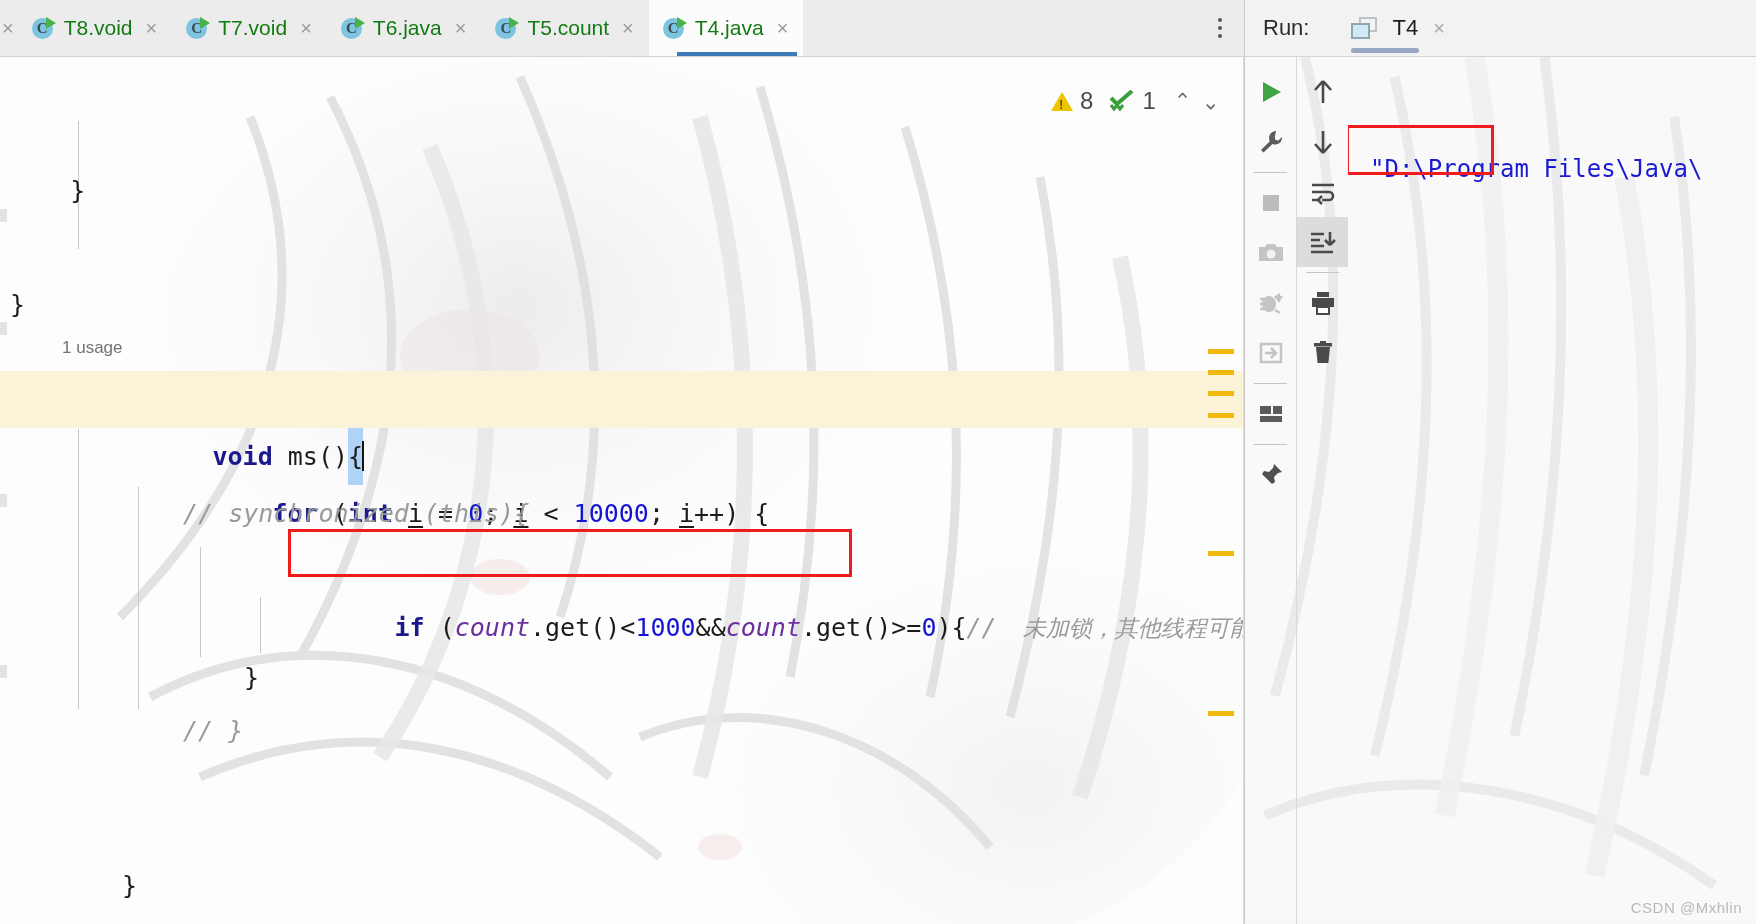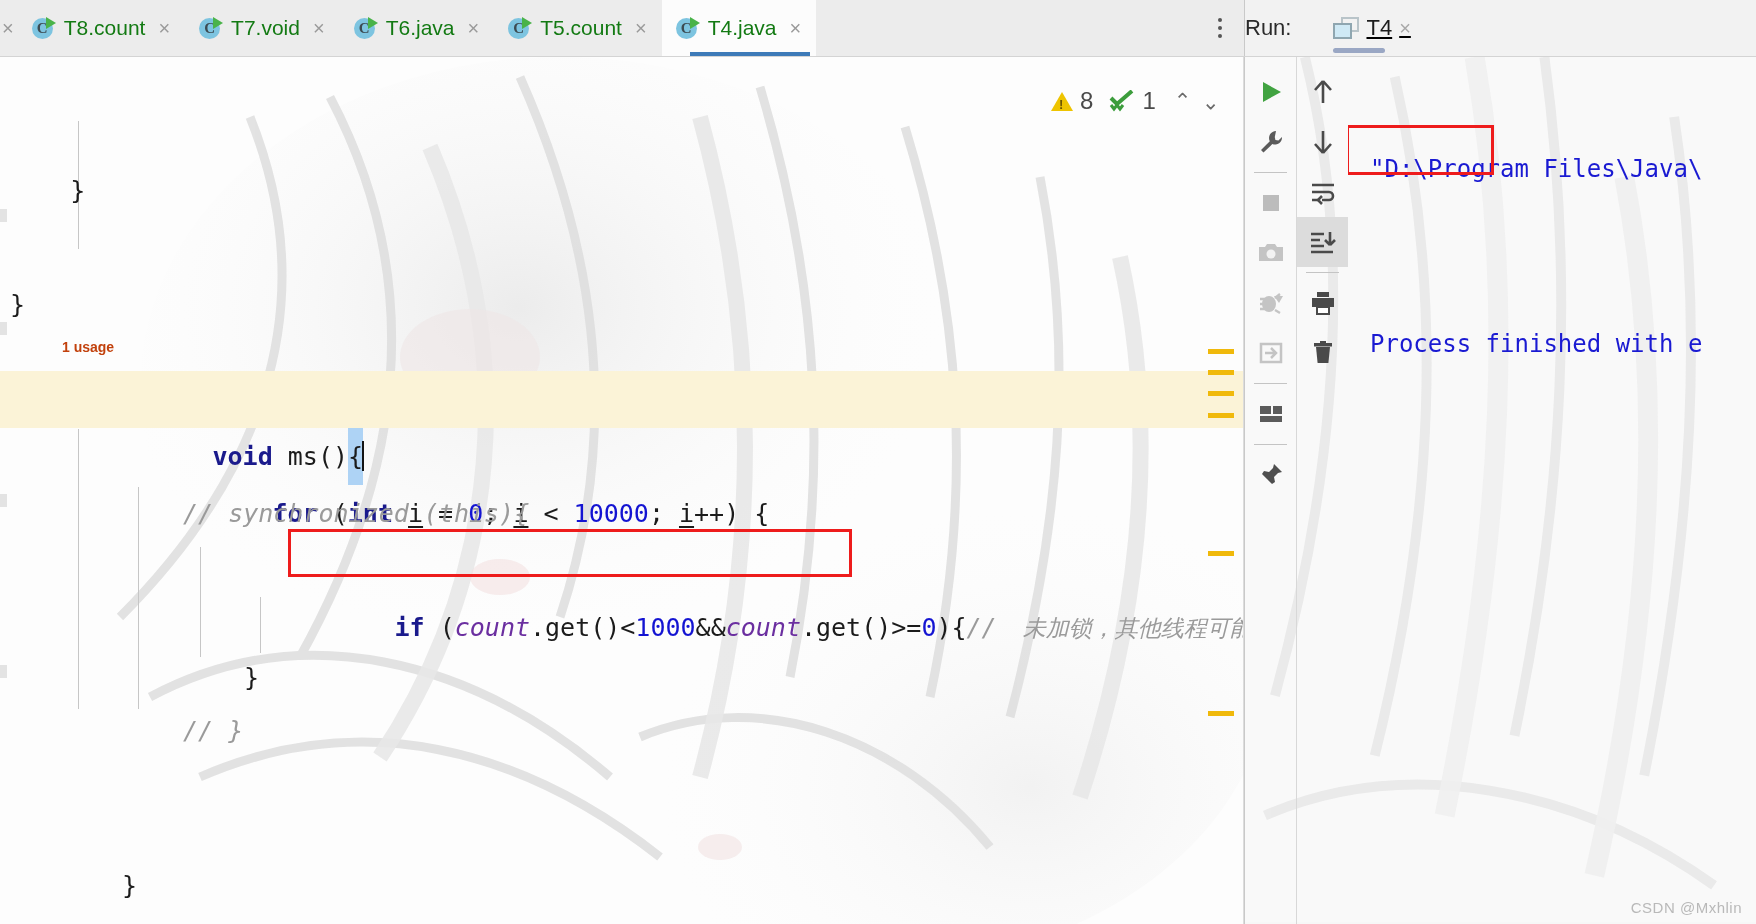--- a/index.html
+++ b/index.html
@@ -32,25 +32,25 @@
                     text-align:center; font-size:15px; font-weight:700; color:#3c4b52;
                     font-family:"Liberation Serif", serif; }
   .jicon .tri { position:absolute; right:-1px; top:1px; width:0; height:0;
                 border-left:10px solid #49b349; border-top:6px solid transparent;
                 border-bottom:6px solid transparent; }
 
   .tabs-overflow { flex:0 0 48px; display:flex; align-items:center; justify-content:center; }
   .dots { display:flex; flex-direction:column; gap:4px; }
   .dots i { width:4px; height:4px; border-radius:50%; background:#555; display:block; }
 
-  .run-header { flex:1 1 auto; display:flex; align-items:center; gap:0px; 
+  .run-header { flex:1 1 auto; display:flex; align-items:center; gap:0px; padding-left:18px;
                 background:#f2f2f2; border-left:1px solid #c9c9c9; position:relative; }
   .run-label { font-size:22px; color:#2b2b2b; margin-right:34px; }
-  .run-tab { position:relative; display:flex; align-items:center; gap:7px; padding:0 12px 0 8px;
-             height:100%;text-decoration:underline; }
+  .run-tab { position:relative; display:flex; align-items:center; gap:15px; padding:0 12px 0 8px;
+             height:100%; }
   .run-tab:after { content:""; position:absolute; left:8px; right:38px; bottom:3px; height:5px;
                    background:#9aa7c4; border-radius:3px; }
   .cfgicon { position:relative; width:26px; height:22px; flex:0 0 26px; }
   .cfgicon .b1 { position:absolute; right:0; top:0; width:18px; height:15px;
                  border:2px solid #b9c4c9; background:#f2f2f2; }
   .cfgicon .b2 { position:absolute; left:0; bottom:0; width:19px; height:16px;
                  border:2px solid #8fa6b0; background:#cfe9f5; }
   .run-tab-name { font-size:22px; color:#1d1d1d; }
   .run-tab-x { font-size:20px; color:#a8a8a8; }
 
@@ -68,22 +68,22 @@
   .code { position:absolute; left:0; top:0; right:0; bottom:0;
           font-family:"DejaVu Sans Mono", monospace; font-size:25px; line-height:57px;
           white-space:pre; color:#1b1b1b; }
   .cl { position:absolute; left:0; right:0; height:57px; padding-left:10px; }
   .k { color:#1a1a8c; font-weight:700; }
   .num { color:#1414d2; }
   .fld { color:#6b2fa0; font-style:italic; }
   .cmt { color:#9a9a9a; font-style:italic; }
   .cmt-n { color:#9a9a9a; font-style:italic; }
   .var-u { text-decoration:underline; text-underline-offset:4px; }
-  .usage-hint { font-size:14px; color:#c2410c; font-family:"Liberation Sans", sans-serif;
-                font-style:normal; line-height:57px;font-weight:bold; }
+  .usage-hint { font-size:17px; color:#737373; font-family:"Liberation Sans", sans-serif;
+                font-style:normal; line-height:57px; }
 
   .hl-line { position:absolute; left:0; right:0; height:57px; background:#fbf3d7; }
   .caret-sel { display:inline-block; background:#aed3f5; }
   .caret { display:inline-block; width:2px; height:30px; background:#141414;
            vertical-align:-6px; margin-left:-1px; }
 
   .redbox { position:absolute; border:3px solid #ee1c1c; pointer-events:none; }
 
   
   .inspect { position:absolute; right:22px; top:30px; display:flex; align-items:center; gap:7px;
@@ -130,21 +130,21 @@
 
     <div class="editor-tabs">
       <div class="leading-x">×</div>
 
       <div class="tab">
         <span class="jicon">
           <span class="circ"></span>
             <span class="cletter">C</span>
             <span class="tri"></span>
         </span>
-        <span class="tlabel">T8.count</span>
+        <span class="tlabel">T8.void</span>
         <span class="xclose">×</span>
       </div>
 
       <div class="tab">
         <span class="jicon">
           <span class="circ"></span>
             <span class="cletter">C</span>
             <span class="tri"></span>
         </span>
         <span class="tlabel">T7.void</span>
@@ -423,21 +423,20 @@
           <svg width="24" height="28" viewBox="0 0 24 28">
             <rect x="3" y="4" width="18" height="3.5" fill="#4a4a4a"></rect>
             <path d="M9 2 h6 v2 h-6 Z" fill="#4a4a4a"></path>
             <path d="M5 8 h14 l-1.6 16 h-10.8 Z" fill="#4a4a4a"></path>
           </svg>
         </div>
       </div>
 
       <div class="console">
         <div class="cmdline">"D:\Program Files\Java\</div>
-        <div class="cmdline" style="margin-top:56px">Process finished with e</div>
 
         <div class="redbox" style="left:-2px; top:68px; width:148px; height:50px"></div>
       </div>
 
       <div class="watermark">CSDN @Mxhlin</div>
     </div>
   </div>
 </div>
 
 </body></html>

